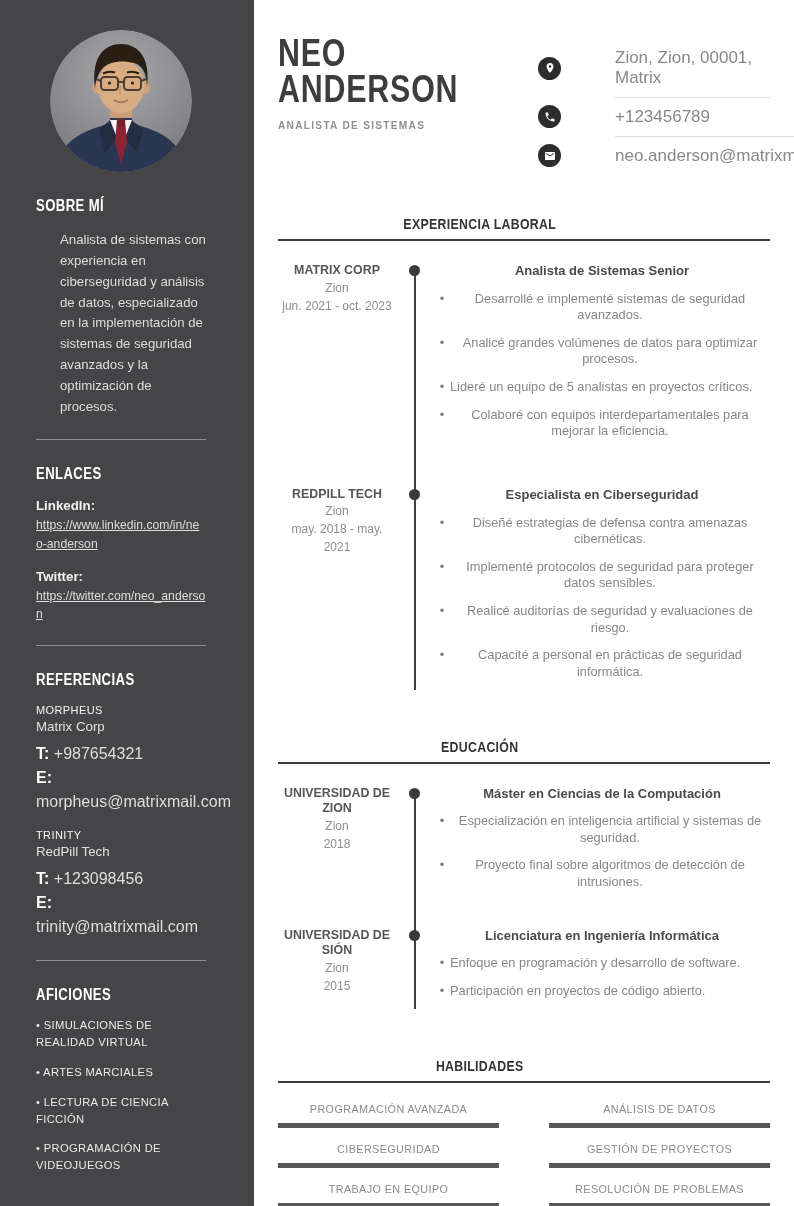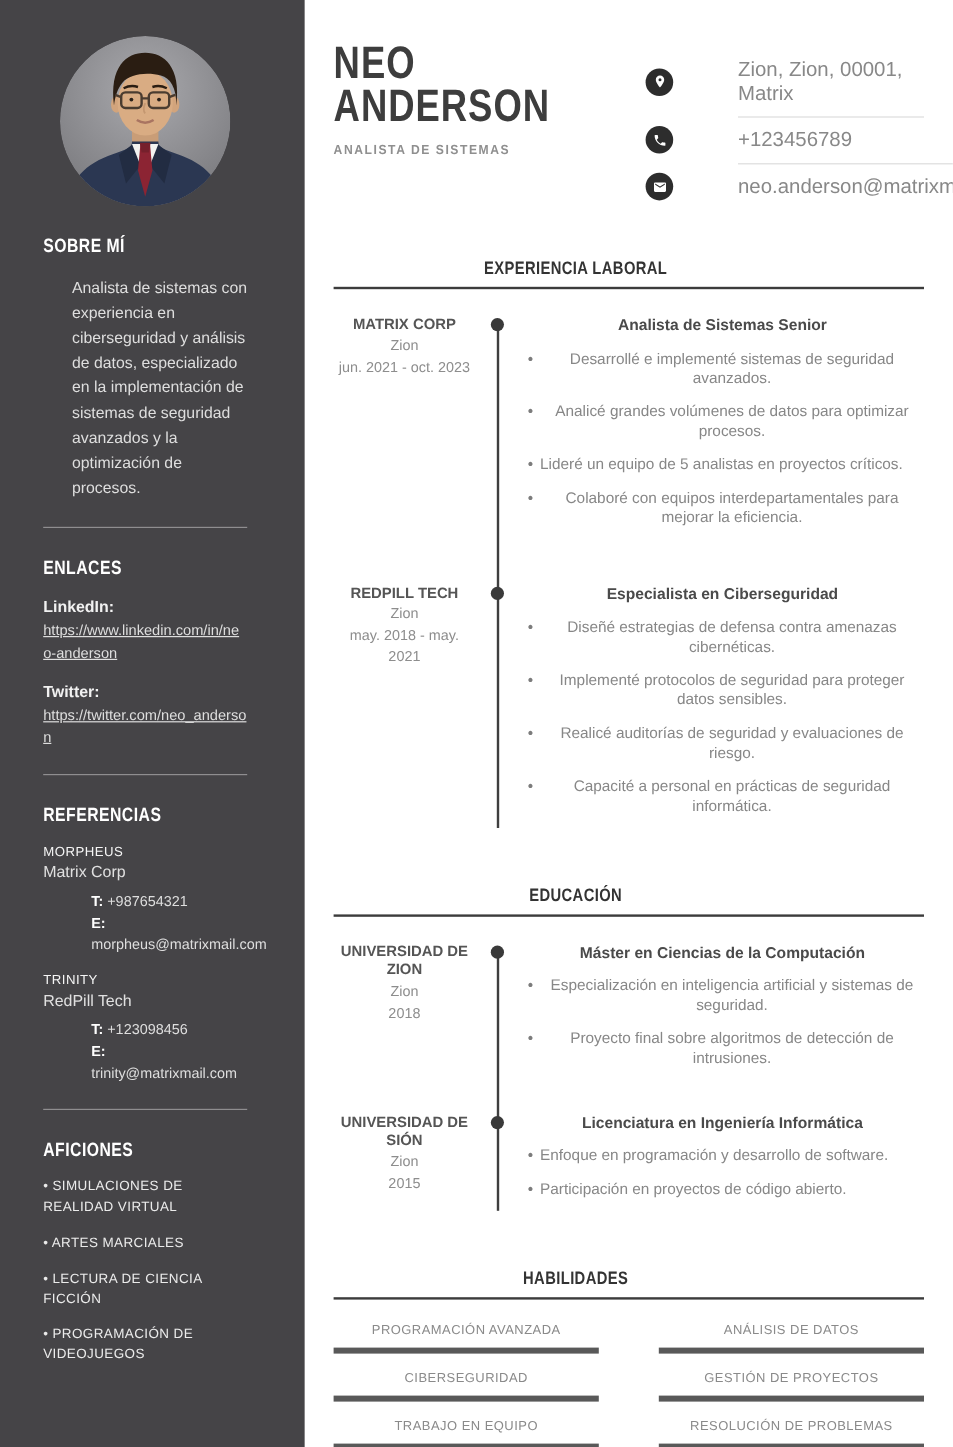--- a/index.html
+++ b/index.html
@@ -37,21 +37,21 @@
   }
   .link-item { margin-top:15px; }
   .link-label { font-weight:700; font-size:13.3px; color:#f1f1f1; margin-bottom:3px; }
   .link-url {
     font-size:12.2px; color:#dedede; text-decoration:underline;
     overflow-wrap:anywhere; line-height:1.55; display:inline-block; cursor:pointer;
   }
   .ref-item { margin-top:15px; }
   .ref-name { font-size:11px; font-weight:400; color:#f5f5f5; letter-spacing:0.4px; }
   .ref-company { font-size:13.3px; color:#e0e0e0; margin:3px 0 8px 0; }
-  .ref-row { font-size:12px; line-height:1.5; color:#dedede;margin-left:40px; }
+  .ref-row { font-size:16px; line-height:1.5; color:#dedede; }
   .ref-row b { color:#ffffff; font-weight:700; }
   .hobby {
     font-size:11.2px; letter-spacing:0.35px; line-height:1.5;
     color:#ebebeb; margin-top:13px;
   }
   .hobby::before { content:"• "; }
 
   
   .main { flex:1; padding:35px 24px 0 24px; background:#ffffff; }
   .head { display:flex; justify-content:space-between; align-items:flex-start; }

